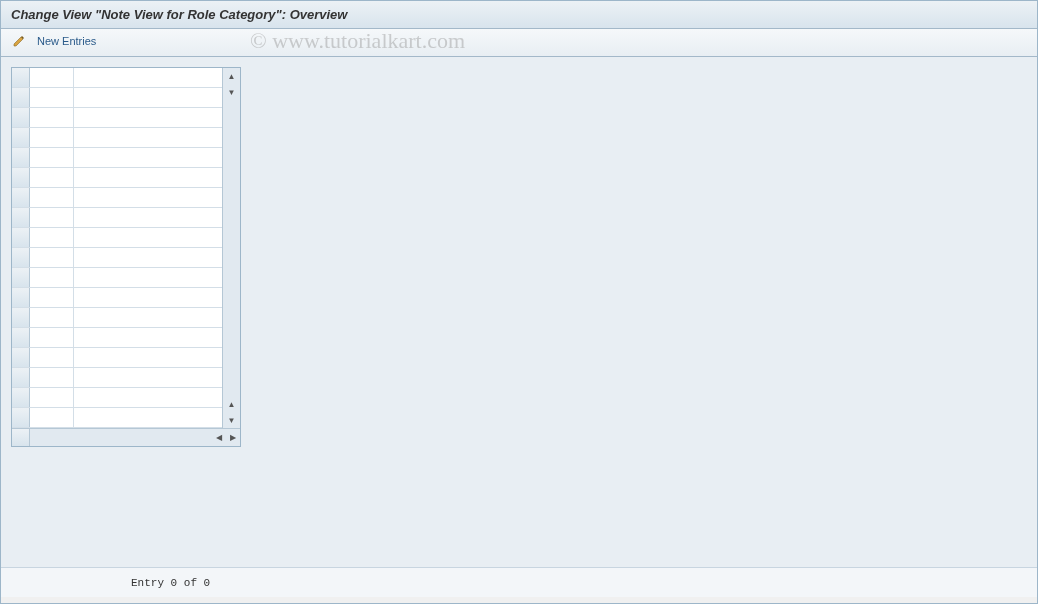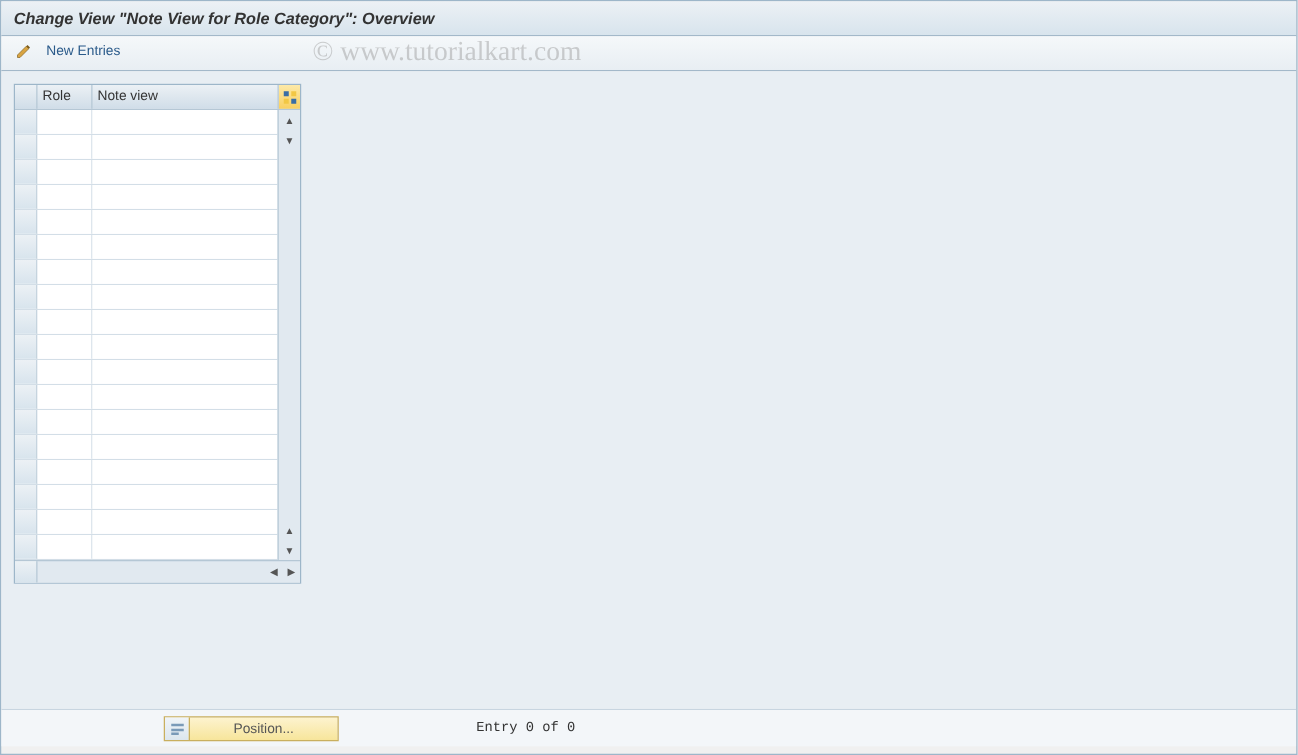--- a/index.html
+++ b/index.html
@@ -228,33 +228,20 @@
       <path d="M9 3 L10 2 L12 4 L11 5 Z" fill="#7a5a1a"></path>
     </svg>
   </span>
   <span class="btn-new-entries">New Entries</span>
 </div>
 
 <div class="watermark">© www.tutorialkart.com</div>
 
 <div class="content-area">
   <div class="table-container">
-    <div class="table-header">
-      <div class="row-selector-h"></div>
-      <div class="col-role">Role</div>
-      <div class="col-noteview">Note view</div>
-      <div class="config-icon-cell">
-        <svg width="12" height="12" viewBox="0 0 12 12">
-          <rect x="1" y="1" width="4" height="4" fill="#3a6ea5"></rect>
-          <rect x="7" y="1" width="4" height="4" fill="#f2c744"></rect>
-          <rect x="1" y="7" width="4" height="4" fill="#f2c744"></rect>
-          <rect x="7" y="7" width="4" height="4" fill="#3a6ea5"></rect>
-        </svg>
-      </div>
-    </div>
     <div class="table-body">
       <div class="rows-wrap" id="rows-wrap">
           <div class="data-row">
             <div class="row-selector"></div>
             <div class="cell-role"></div>
             <div class="cell-noteview"></div>
           </div>
           <div class="data-row">
             <div class="row-selector"></div>
             <div class="cell-role"></div>
@@ -354,24 +341,14 @@
       <div class="htrack"></div>
       <div class="harrows">
         <div class="harrow">◀</div>
         <div class="harrow">▶</div>
       </div>
     </div>
   </div>
 </div>
 
 <div class="footer-bar">
-  <div class="position-btn">
-    <span class="picon">
-      <svg width="12" height="12" viewBox="0 0 12 12">
-        <rect x="1" y="2" width="10" height="2" fill="#7a9ab8"></rect>
-        <rect x="1" y="6" width="10" height="2" fill="#7a9ab8"></rect>
-        <rect x="1" y="9" width="6" height="2" fill="#7a9ab8"></rect>
-      </svg>
-    </span>
-    <span class="ptext">Position...</span>
-  </div>
   <span class="entry-text">Entry 0 of 0</span>
 </div>
 
 </body></html>

